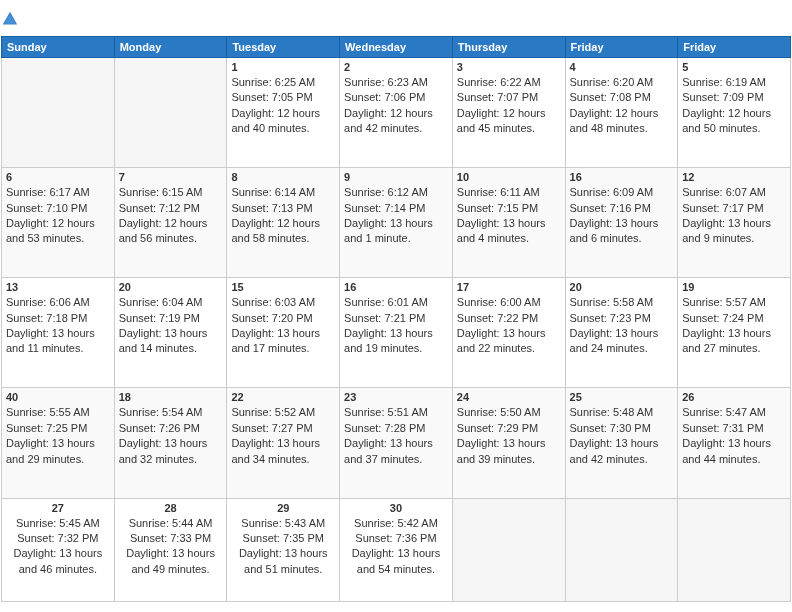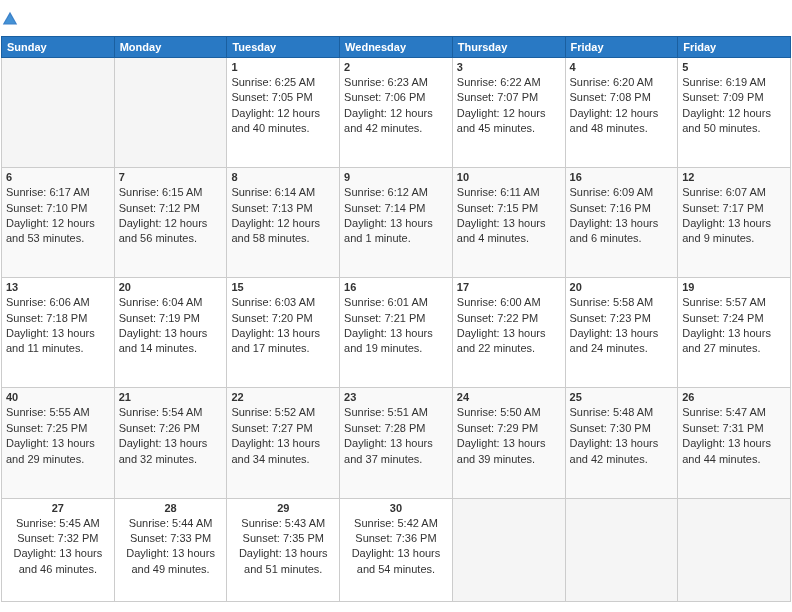--- a/index.html
+++ b/index.html
@@ -222,21 +222,21 @@
             <span class="day-number">19</span>
             <div class="day-info">Sunrise: 5:57 AM<br>Sunset: 7:24 PM<br>Daylight: 13 hours and 27 minutes.</div>
           </td>
         </tr>
         <tr>
           <td>
             <span class="day-number">40</span>
             <div class="day-info">Sunrise: 5:55 AM<br>Sunset: 7:25 PM<br>Daylight: 13 hours and 29 minutes.</div>
           </td>
           <td>
-            <span class="day-number">21</span>
+            <span class="day-number">18</span>
             <div class="day-info">Sunrise: 5:54 AM<br>Sunset: 7:26 PM<br>Daylight: 13 hours and 32 minutes.</div>
           </td>
           <td>
             <span class="day-number">22</span>
             <div class="day-info">Sunrise: 5:52 AM<br>Sunset: 7:27 PM<br>Daylight: 13 hours and 34 minutes.</div>
           </td>
           <td>
             <span class="day-number">23</span>
             <div class="day-info">Sunrise: 5:51 AM<br>Sunset: 7:28 PM<br>Daylight: 13 hours and 37 minutes.</div>
           </td>

